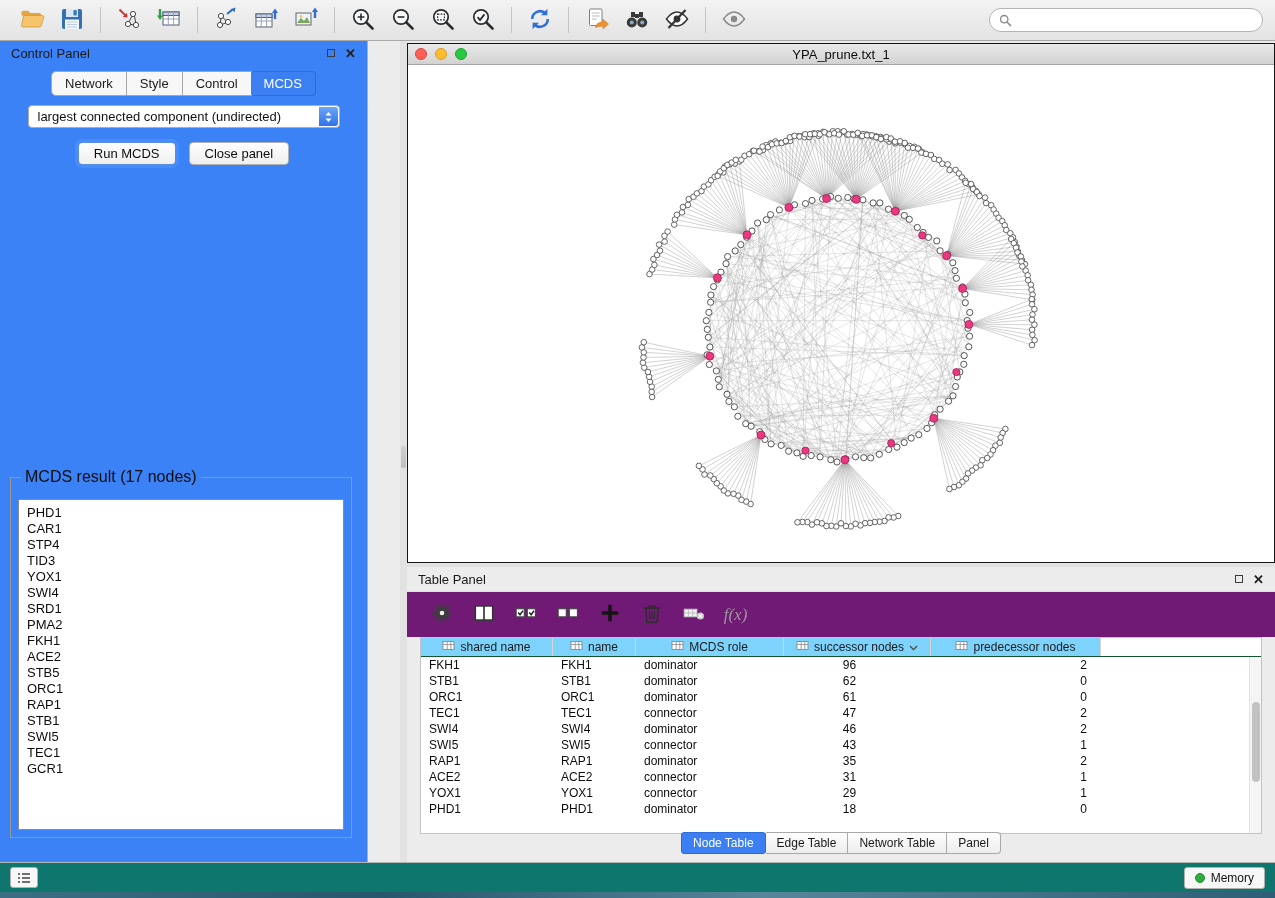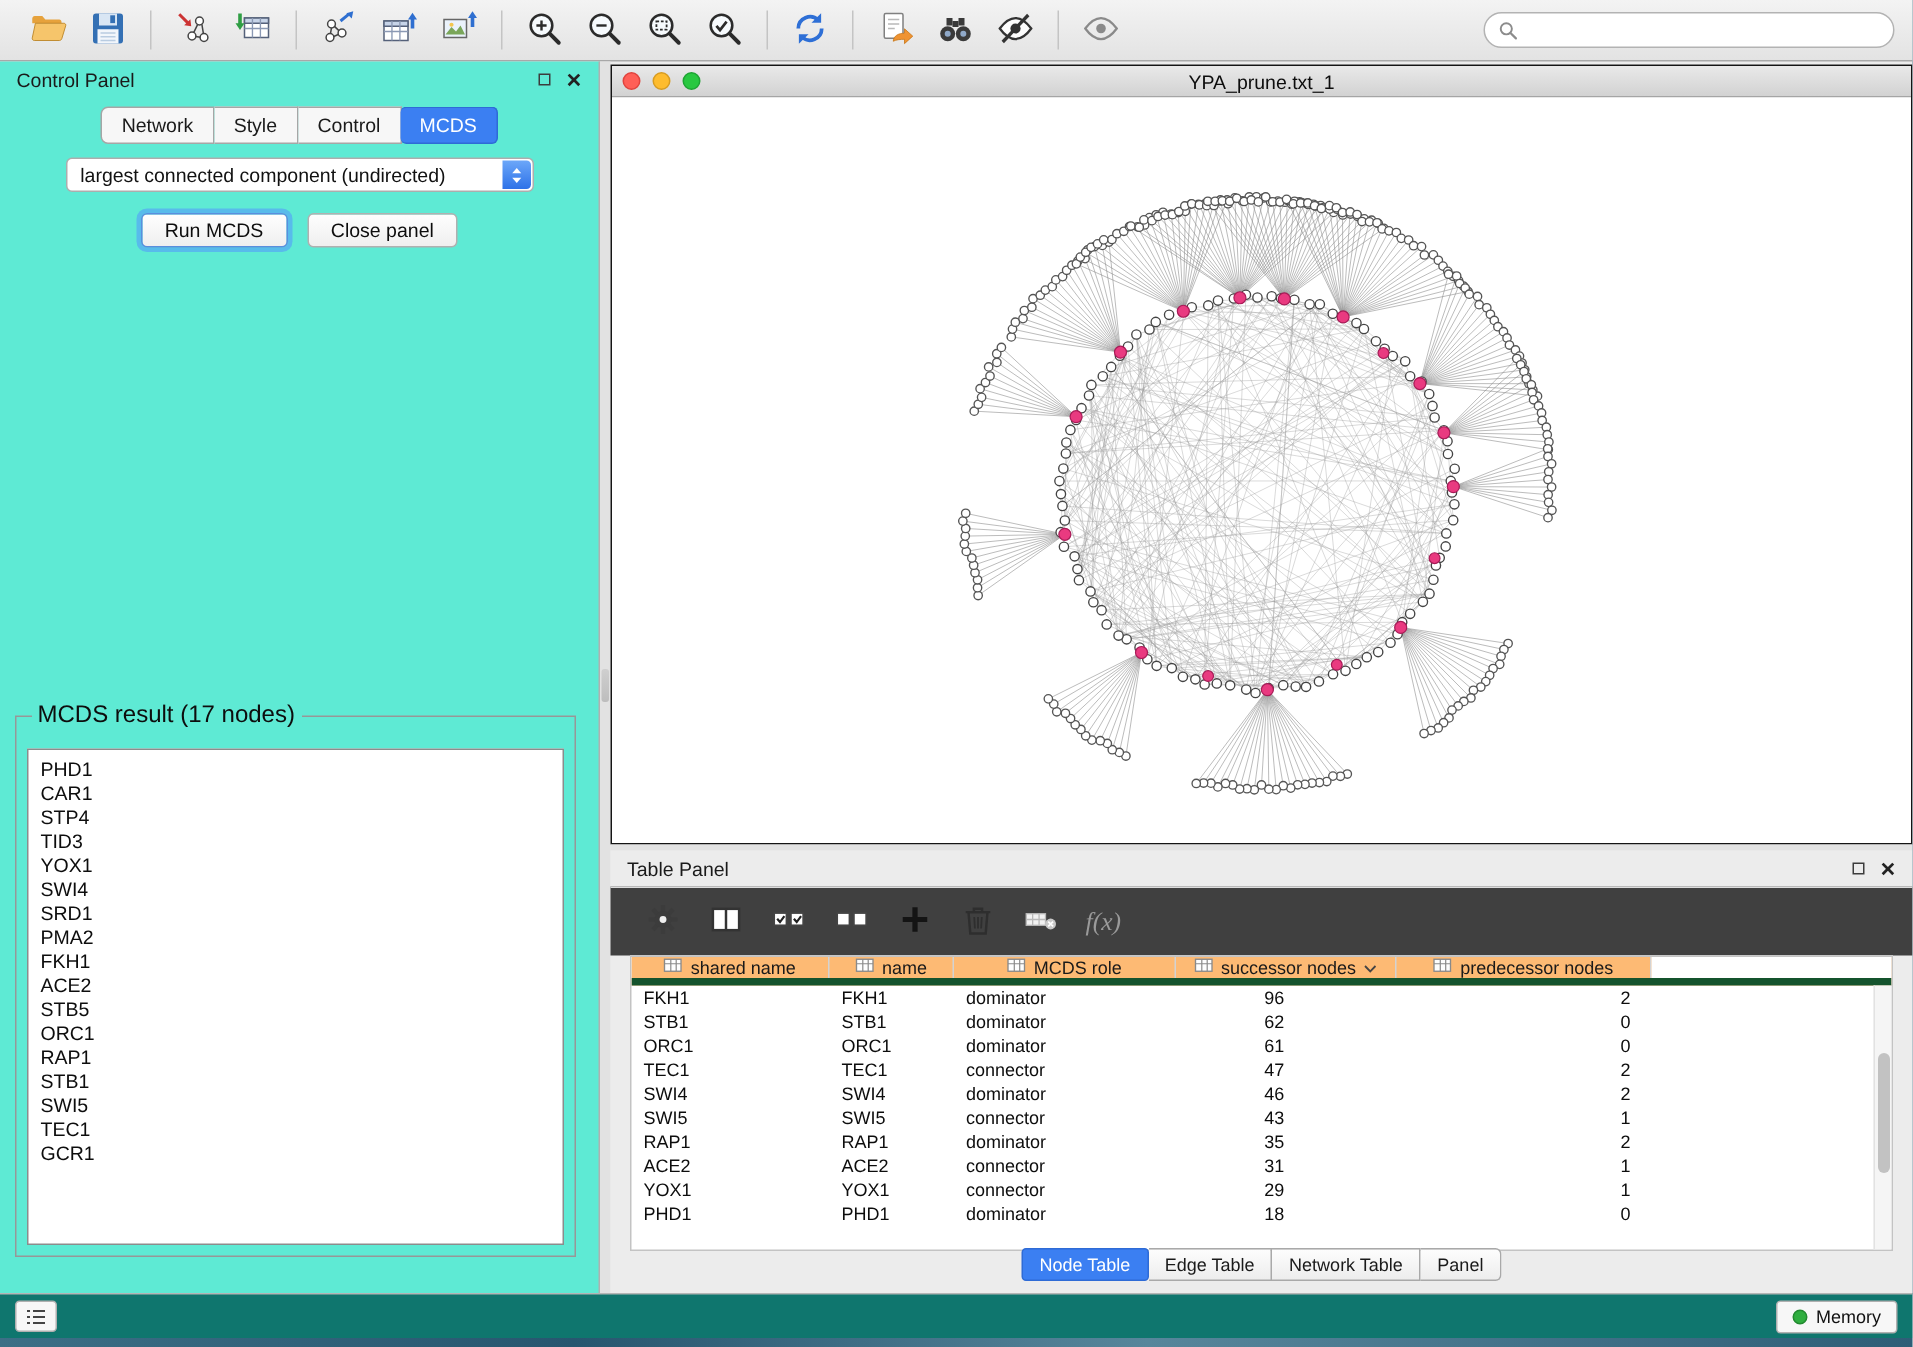--- a/index.html
+++ b/index.html
@@ -17,21 +17,21 @@
   .search-wrap svg { width:13px; height:13px; margin-right:5px; flex:none; }
   .search-wrap input { border:none; outline:none; flex:1; font:13px "Liberation Sans",sans-serif; background:transparent; color:#222; }
 
   
   .panel-header { height:24px; display:flex; align-items:center; padding:0 11px; font-size:13px; color:#1a1a1a; }
   .win-btns { margin-left:auto; display:flex; align-items:center; gap:10px; }
   .float-btn { width:8px; height:8px; border:1.5px solid #3c3c3c; display:inline-block; }
   .x-btn { font-size:13px; font-weight:bold; color:#222; line-height:1; }
 
   
-  .control-panel { position:absolute; left:0; top:41px; width:400px; bottom:30px; background:#5eead4; border-right:1px solid #b0b0b0; }
+  .control-panel { position:absolute; left:0; top:41px; width:368px; bottom:30px; background:#3b82f6; border-right:1px solid #b0b0b0; }
   .tabs { display:flex; justify-content:center; margin-top:6px; }
   .seg { font-size:13px; padding:4px 13px; background:#f7f7f7; border:1px solid #a6a6a6; border-left:none; color:#1a1a1a; cursor:default; }
   .seg:first-child { border-left:1px solid #a6a6a6; border-radius:5px 0 0 5px; }
   .seg:last-child { border-radius:0 5px 5px 0; }
   .seg.active { background:#3b7ff2; border-color:#2e6bd6; color:#fff; border-radius:4px; margin-left:-1px; }
   .opt-label { text-align:center; font-size:13px; margin-top:24px; color:#0d0d0d; }
   .dropdown { margin:9px auto 0; width:312px; height:23px; background:#fff; border:1px solid #adadad; border-radius:4px; display:flex; align-items:center; font-size:13px; padding-left:9px; color:#111; position:relative; }
   .dropdown .stepper { position:absolute; right:1px; top:1px; bottom:1px; width:19px; background:linear-gradient(#6ca7f9,#2e72e8); border-radius:0 3px 3px 0; display:flex; align-items:center; justify-content:center; }
   .btn-row { display:flex; justify-content:center; gap:13px; margin-top:14px; }
   .btn { font:13px "Liberation Sans",sans-serif; padding:0 15px; height:23px; background:linear-gradient(#fefefe,#efefef); border:1px solid #b0b0b0; border-radius:4px; color:#0d0d0d; cursor:default; }
@@ -52,26 +52,26 @@
   .tl { width:12px; height:12px; border-radius:50%; margin-right:8px; flex:none; }
   .tl.red { background:#ff5f57; border:1px solid #e0443e; }
   .tl.yellow { background:#febc2e; border:1px solid #d89c21; }
   .tl.green { background:#28c840; border:1px solid #1ea433; }
   .net-title { position:absolute; left:0; right:0; text-align:center; font-size:13px; color:#0d0d0d; pointer-events:none; }
   .net-canvas { position:absolute; top:21px; left:0; right:0; bottom:0; background:#fff; }
   .net-canvas svg { width:100%; height:100%; display:block; }
 
   
   .table-panel { position:absolute; left:407px; right:0; top:567px; bottom:30px; background:#ececec; }
-  .table-toolbar { height:46px; display:flex; align-items:center; padding:16px 16px; gap:5px; background:#404040; border-top:1px solid #dcdcdc; }
+  .table-toolbar { height:46px; display:flex; align-items:center; padding:16px 16px; gap:5px; background:#701a75; border-top:1px solid #dcdcdc; }
   .tt-btn { width:37px; height:34px; border:none; background:transparent; display:flex; align-items:center; justify-content:center; padding:0; cursor:default; }
   .tt-btn svg { width:24px; height:24px; }
   .fx { font:italic 17px "Liberation Serif", serif; color:#9a9a9a; }
   .table-area { position:absolute; left:13px; right:13px; top:70px; height:197px; background:#fff; border:1px solid #c3c3c3; overflow:hidden; }
-  .thead { display:flex; height:19px; background:#fdba74; border-bottom:5px solid #14532d; }
+  .thead { display:flex; height:19px; background:#7dd3fc; border-bottom:1px solid #14532d; }
   .th { display:flex; align-items:center; justify-content:center; gap:5px; font-size:12px; color:#1a1a1a; border-right:1px solid #d3d3d3; }
   .th-fill { flex:1; background:#fff; }
   .trow { display:flex; height:16px; align-items:center; font-size:12px; color:#0d0d0d; }
   .td { padding:0 8px; white-space:nowrap; overflow:hidden; }
   .c0 { width:132px; } .c1 { width:83px; } .c2 { width:148px; }
   .c3 { width:147px; } .c4 { width:170px; }
   .td.c3 { text-align:center; padding-right:24px; }
   .td.c4 { text-align:right; padding-right:14px; }
   .vscroll { position:absolute; right:0; top:19px; bottom:0; width:12px; background:#f5f5f5; border-left:1px solid #e2e2e2; }
   .vthumb { position:absolute; left:2px; width:8px; top:45px; height:80px; background:#c2c2c2; border-radius:4px; }

